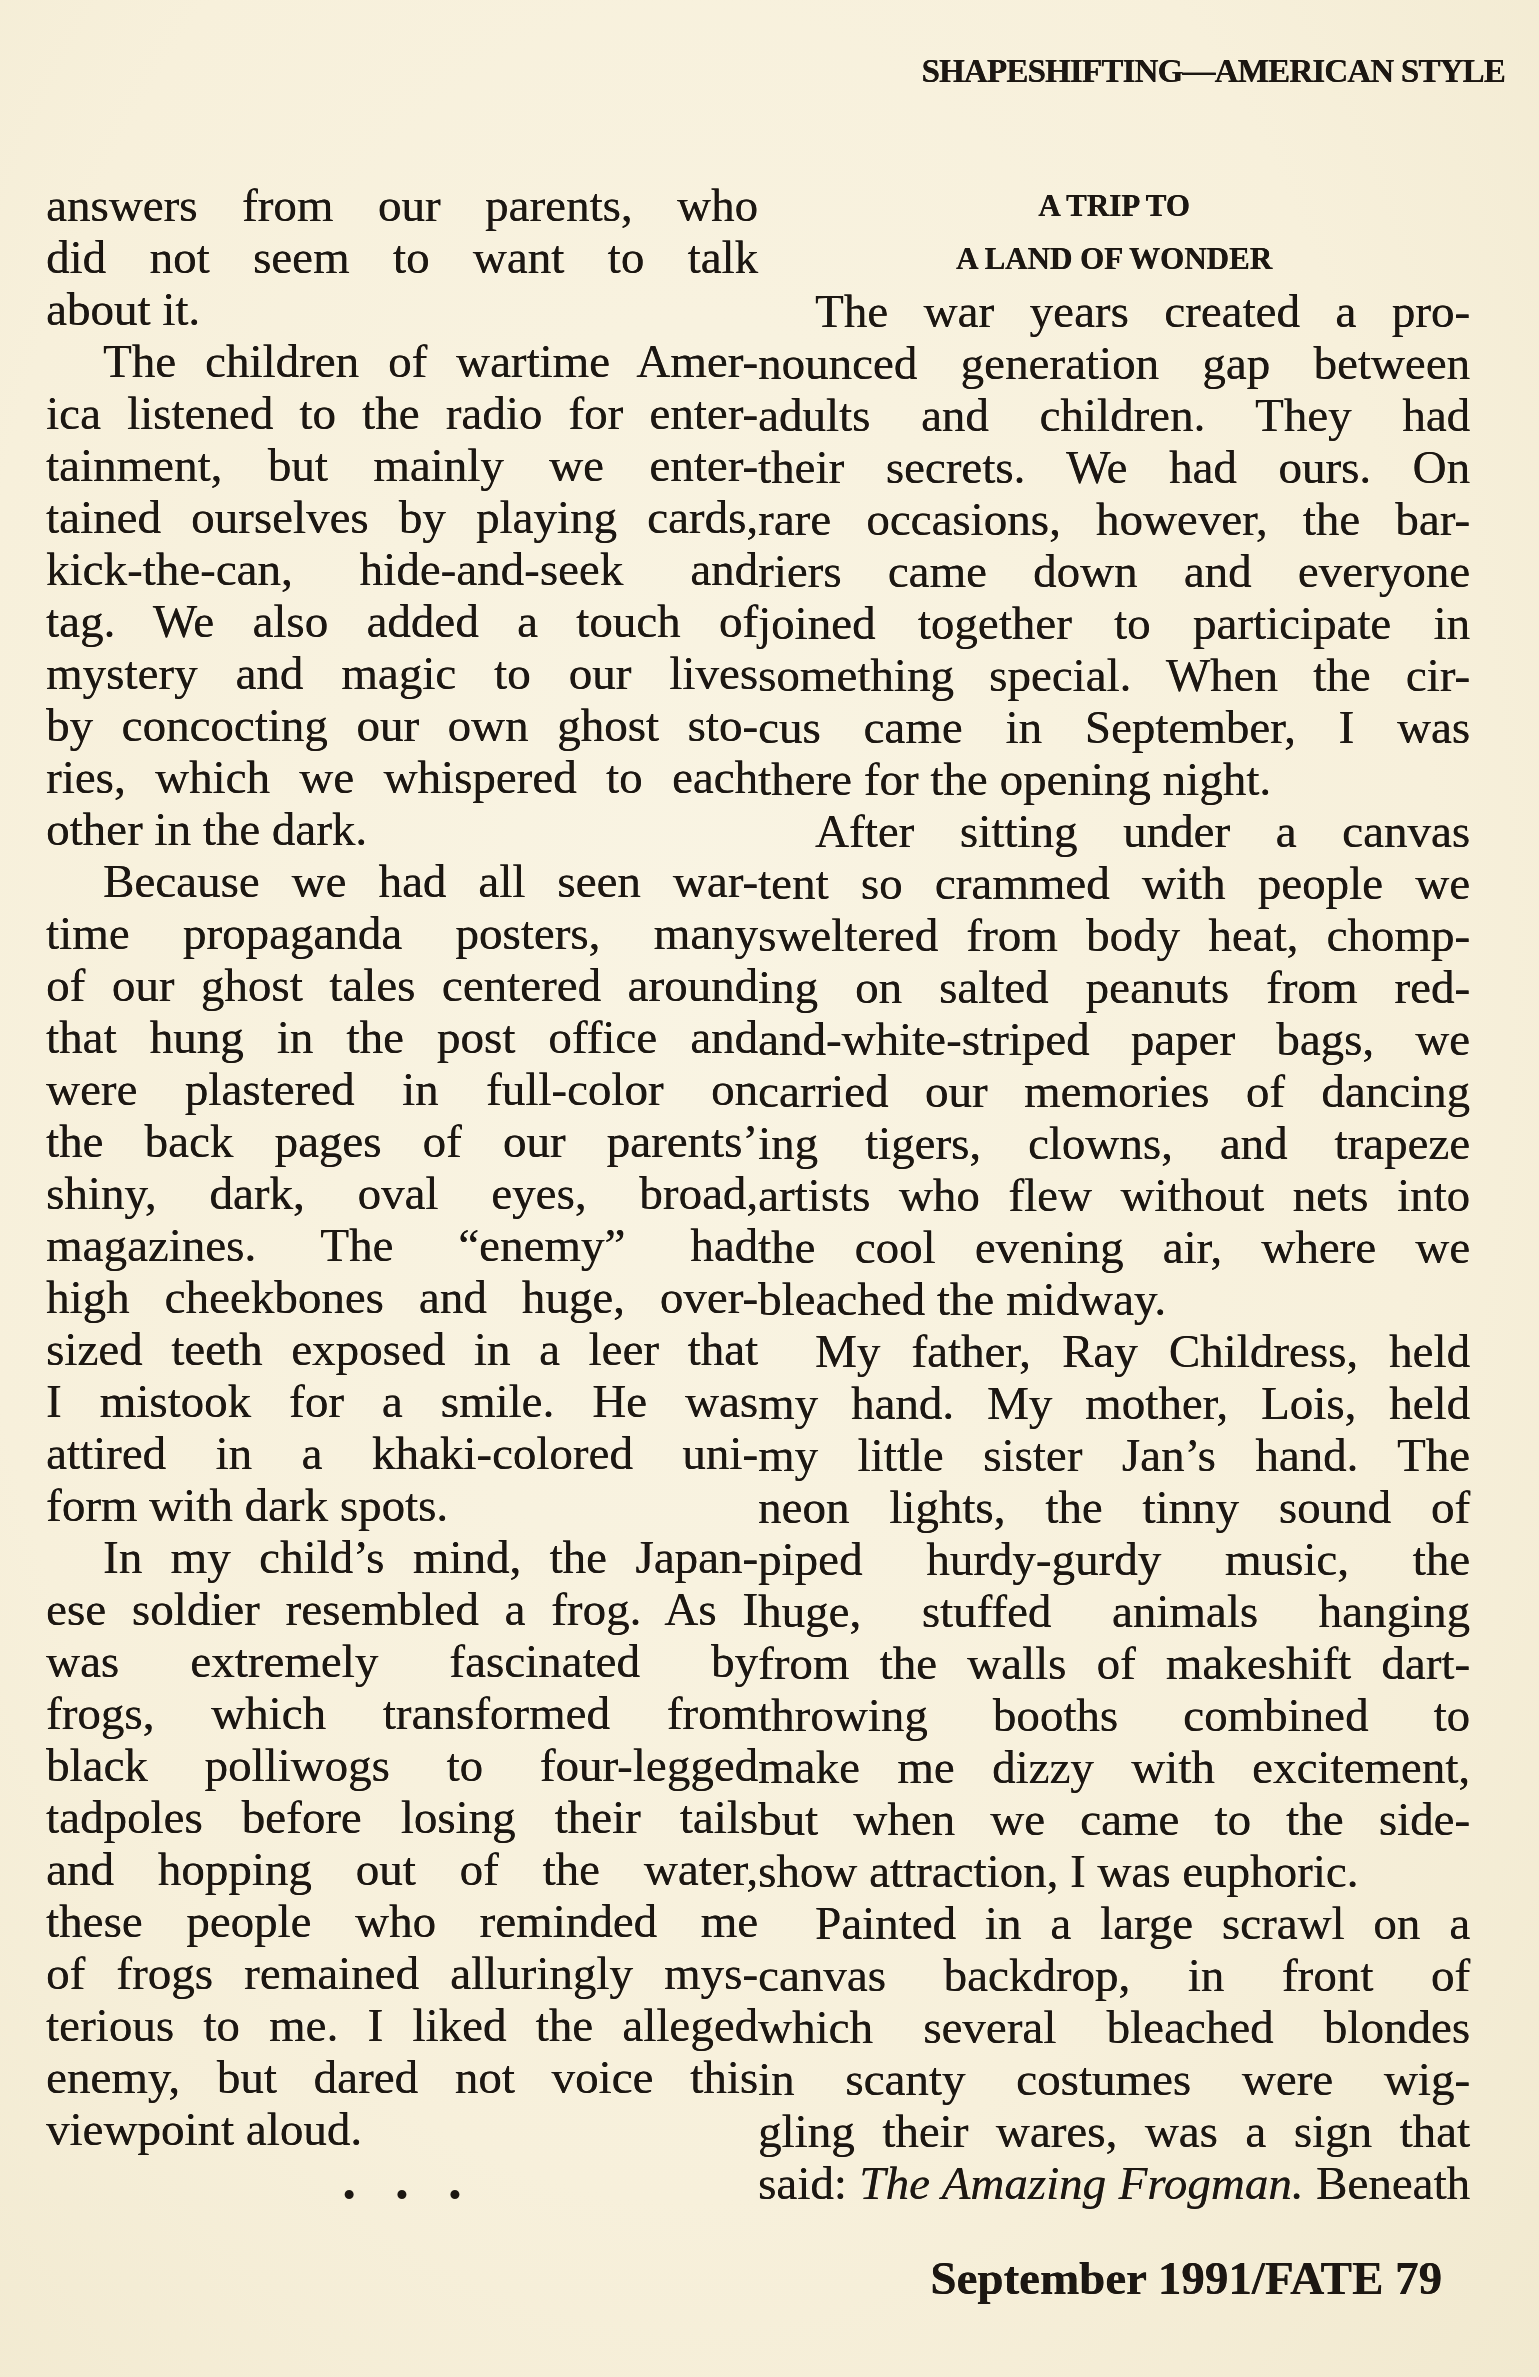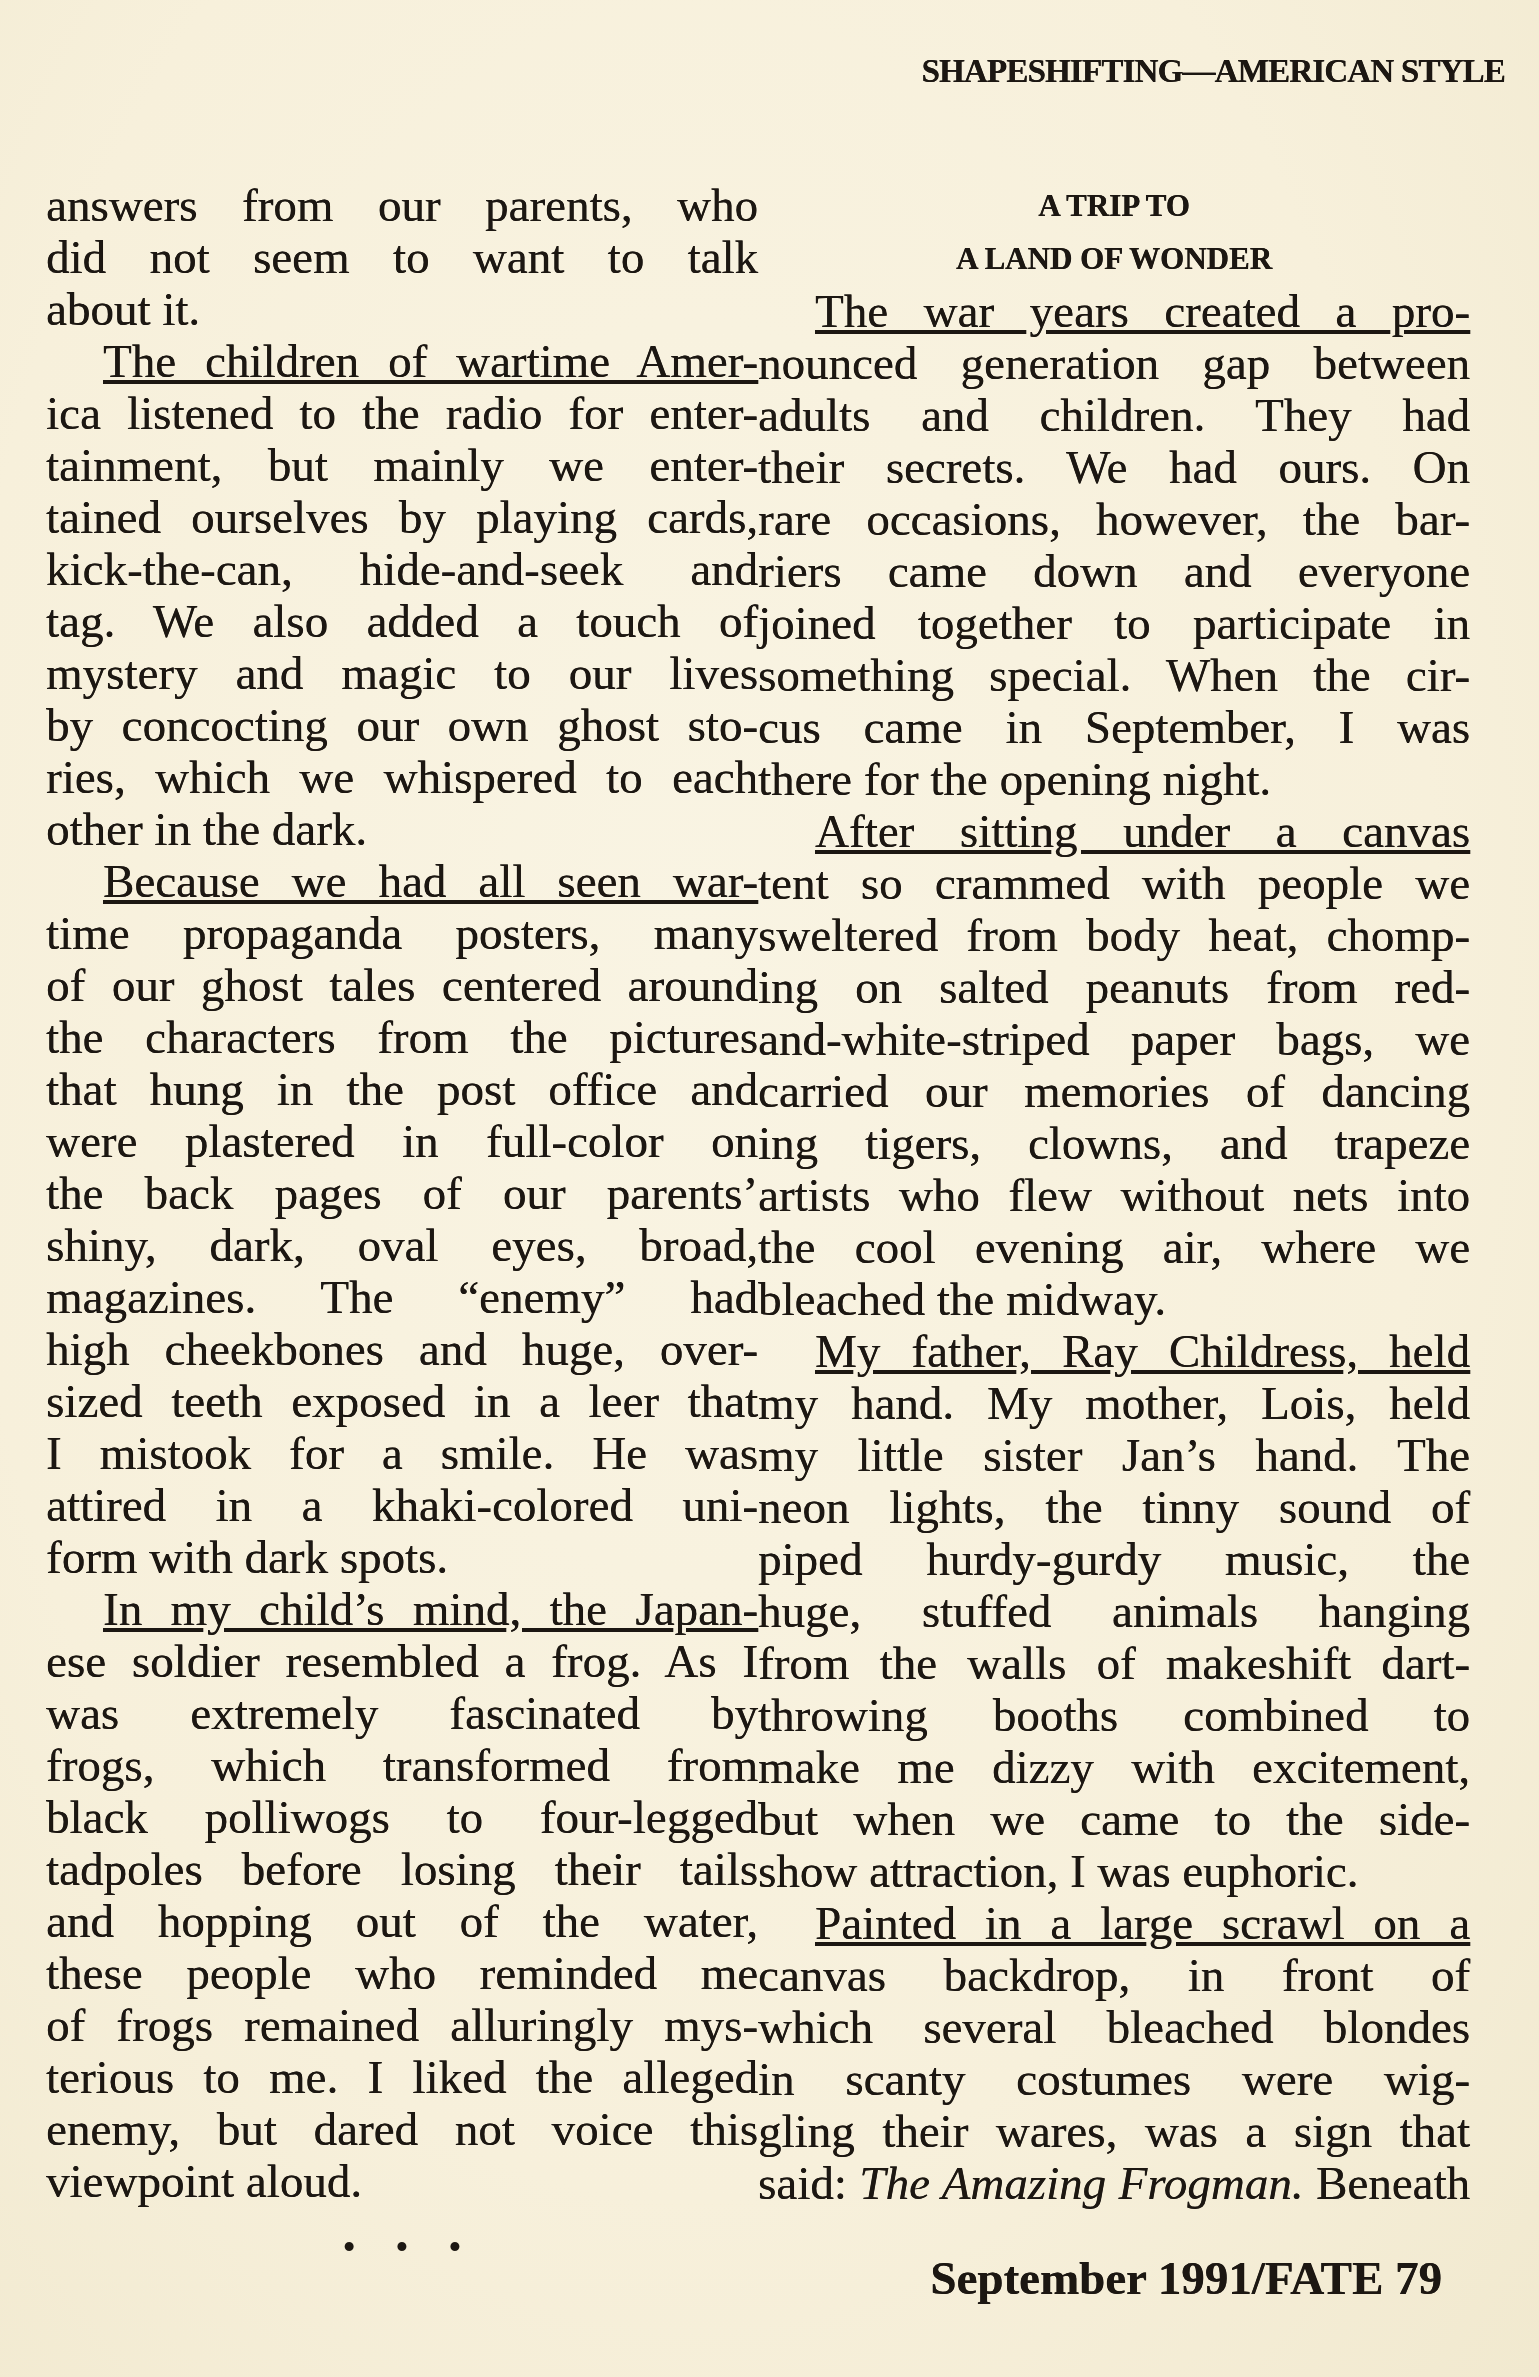--- a/index.html
+++ b/index.html
@@ -29,21 +29,21 @@
   .columns { display: flex; }
   .col { width: 712px; }
   .line {
     font-size: 47px;
     line-height: 52px;
     text-align: justify;
     text-shadow: 0.3px 0 0 currentColor;
     white-space: normal;
   }
   .line.just { text-align-last: justify; }
-  .line.indent { text-indent: 57px; text-decoration: underline; }
+  .line.indent { text-indent: 57px; }
   .ital { font-style: italic; }
   .section-heading {
     font-weight: 700;
     font-size: 31px;
     line-height: 53px;
     text-align: center;
     text-shadow: 0.3px 0 0 currentColor;
   }
   .bullets-separator {
     margin-top: 15px;
@@ -82,21 +82,20 @@
           <div class="line just">tained ourselves by playing cards,</div>
           <div class="line just">kick-the-can, hide-and-seek and</div>
           <div class="line just">tag. We also added a touch of</div>
           <div class="line just">mystery and magic to our lives</div>
           <div class="line just">by concocting our own ghost sto-</div>
           <div class="line just">ries, which we whispered to each</div>
           <div class="line">other in the dark.</div>
           <div class="line indent just">Because we had all seen war-</div>
           <div class="line just">time propaganda posters, many</div>
           <div class="line just">of our ghost tales centered around</div>
-          <div class="line just">the characters from the pictures</div>
           <div class="line just">that hung in the post office and</div>
           <div class="line just">were plastered in full-color on</div>
           <div class="line just">the back pages of our parents’</div>
           <div class="line just">shiny, dark, oval eyes, broad,</div>
           <div class="line just">magazines. The “enemy” had</div>
           <div class="line just">high cheekbones and huge, over-</div>
           <div class="line just">sized teeth exposed in a leer that</div>
           <div class="line just">I mistook for a smile. He was</div>
           <div class="line just">attired in a khaki-colored uni-</div>
           <div class="line">form with dark spots.</div>

